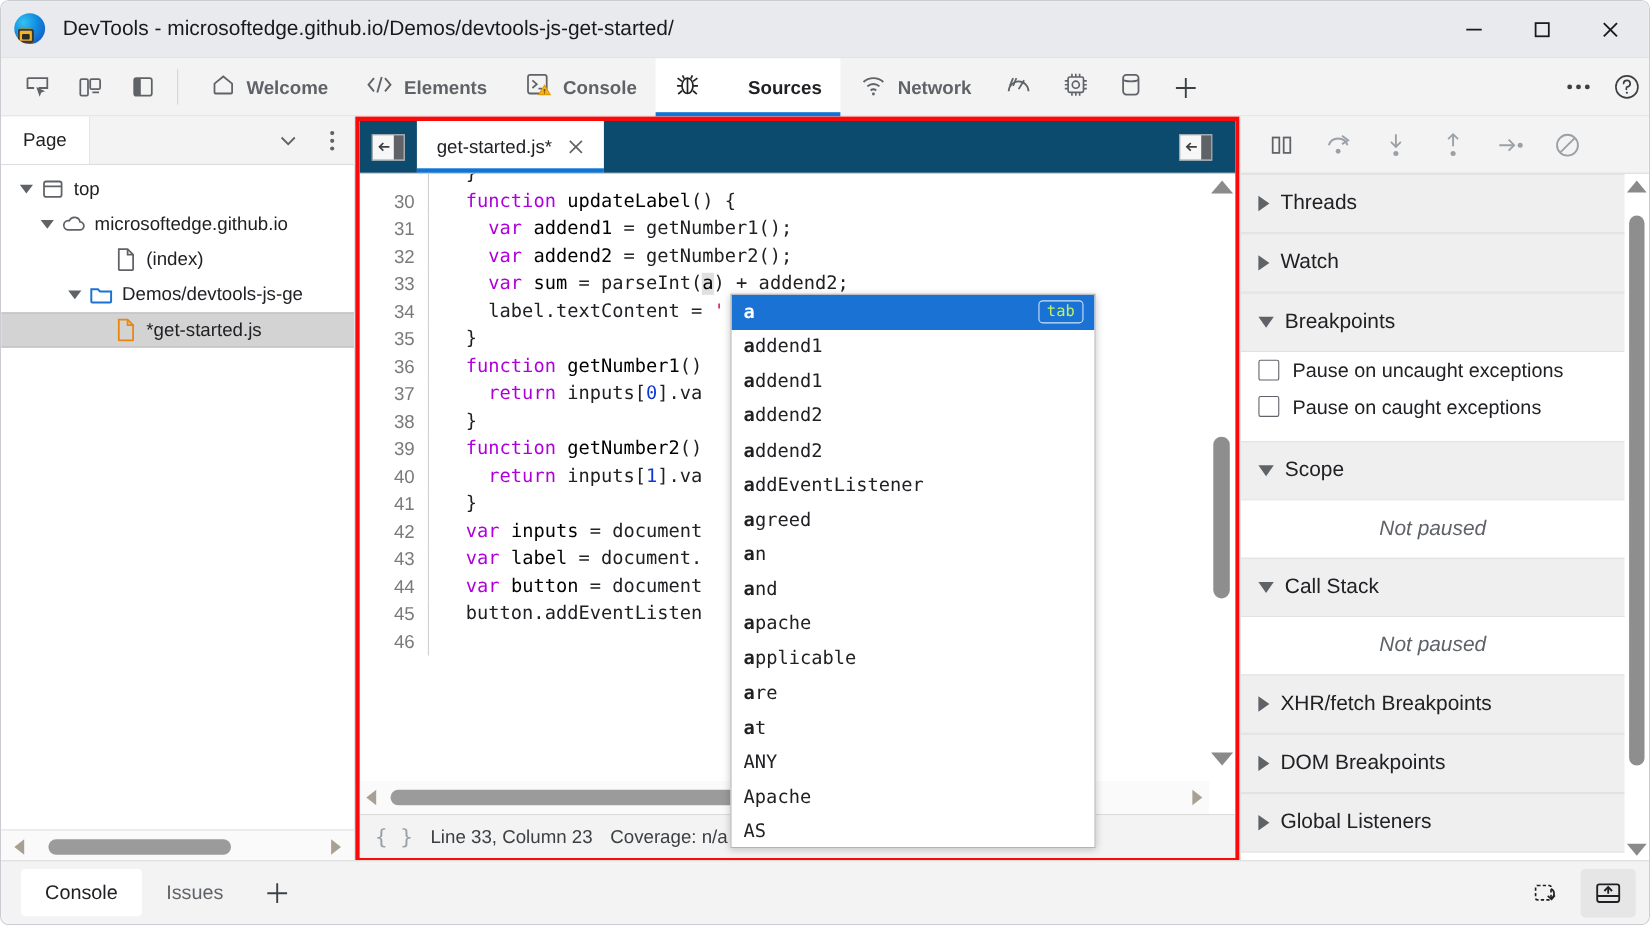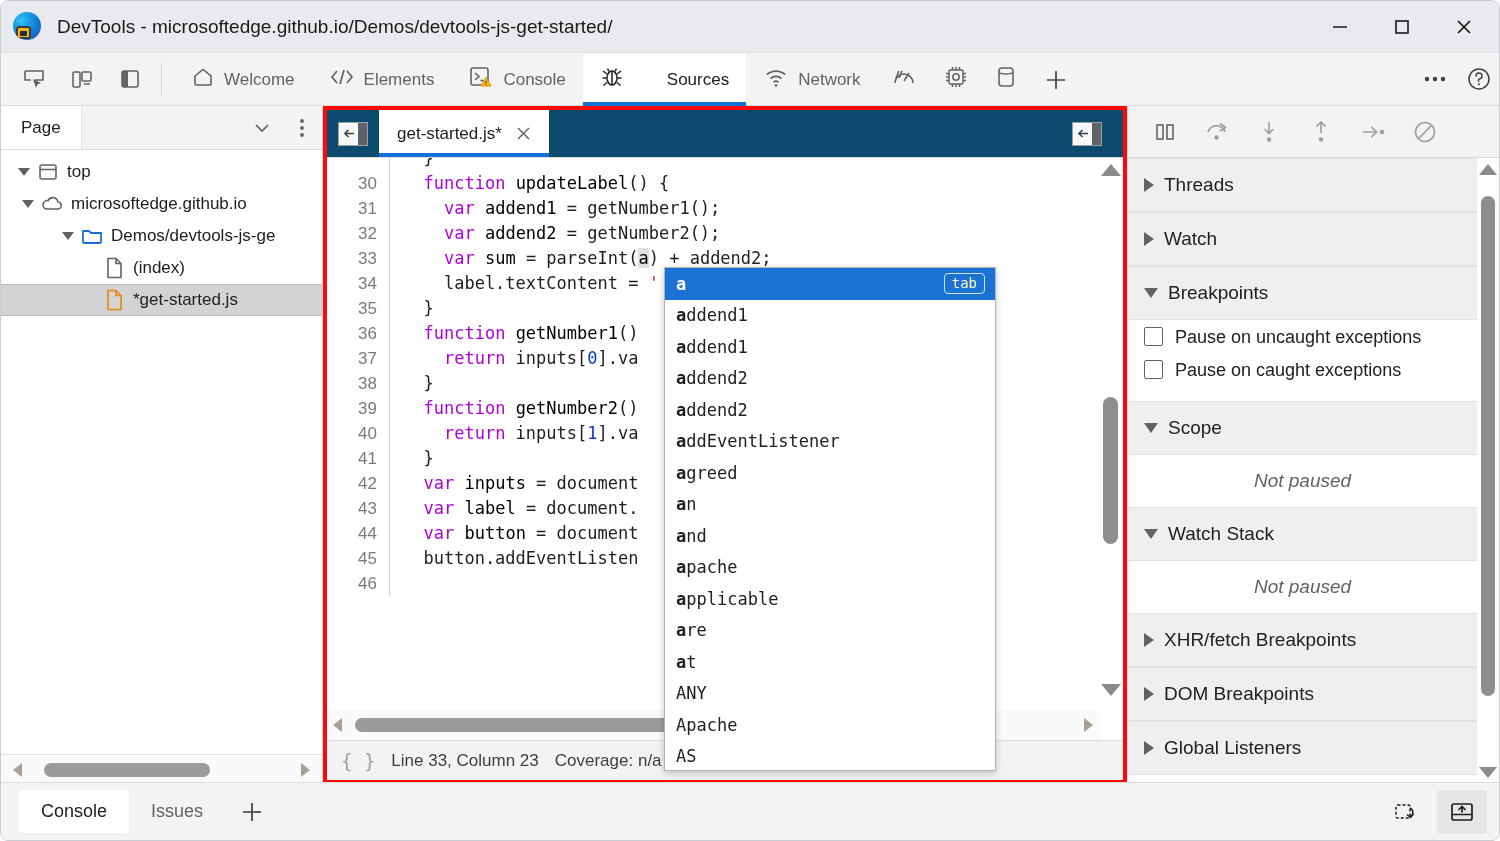--- a/index.html
+++ b/index.html
@@ -64,21 +64,21 @@
     width: 38px; height: 38px; display: flex; align-items: center; justify-content: center;
     border-radius: 4px; color: #5f6368;
   }
   .tb-sep { width: 1px; background: #d4d4d4; margin: 10px 12px 10px 12px; }
   .tabs { display: flex; align-items: stretch; }
   .tab {
     display: flex; align-items: center; gap: 9px;
     padding: 0 17px; height: 53px; position: relative;
     color: #5f6368; font-size: 17px; white-space: nowrap;
   }
-  .tab .tlabel { color: #5f6368; }
+  .tab .tlabel { color: #5f6368; font-weight: bold; }
   .tab.active { background: #ffffff; gap: 43px; }
   .tab.active .tlabel { color: #202124; }
   .tab.active::after {
     content: ""; position: absolute; left: 0; right: 0; bottom: 0; height: 4px; background: #0f74d6;
   }
   .tab-icononly { padding: 0 13px; }
   .tb-right { margin-left: auto; display: flex; align-items: center; }
   .tb-right .tb-sep { margin: 10px 8px; }
   .tb-rbtn {
     width: 44px; height: 44px; display: flex; align-items: center; justify-content: center;
@@ -198,21 +198,21 @@
     font-family: "DejaVu Sans Mono", monospace;
   }
   .ac-item {
     height: 31.5px; display: flex; align-items: center; padding: 0 10px 0 11px;
     font-size: 17px; color: #202124;
   }
   .ac-item.sel { background: #1a73d4; color: #ffffff; }
   .ac-pref { font-weight: bold; }
   .ac-tab-badge {
     margin-left: auto; border: 1px solid #cfe2f7; border-radius: 4px;
-    padding: 1px 7px 2px; font-size: 14px; color: #fef9c3; background: #1a73d4;
+    padding: 1px 7px 2px; font-size: 14px; color: #bef264; background: #1a73d4;
   }
 
   
   .debugger {
     position: absolute; left: 1126px; top: 105px; right: 0; height: 678px;
     background: #ffffff; display: flex; flex-direction: column; overflow: hidden;
     border-left: 1px solid #dcdcdc;
   }
   .dbg-toolbar {
     height: 52px; background: #f3f3f3; border-bottom: 1px solid #dcdcdc;
@@ -464,52 +464,52 @@
           </span>
         <span class="tree-icon">
           <svg width="22" height="20" viewBox="0 0 22 20" fill="none" stroke="#5f6368" stroke-width="1.6">
               <rect x="3" y="3" width="16" height="14" rx="2"></rect>
               <line x1="3" y1="7.5" x2="19" y2="7.5"></line>
             </svg>
         </span>
         <span class="tree-label">top</span>
       </div>
 
-      <div class="tree-row" style="padding-left:16px">
+      <div class="tree-row" style="padding-left:31px">
         <span class="tw">
             <span class="caret-d"></span>
           </span>
         <span class="tree-icon">
           <svg width="24" height="18" viewBox="0 0 24 18" fill="none" stroke="#5f6368" stroke-width="1.6">
               <path d="M6.5 14h11a3.6 3.6 0 0 0 .3-7.2A5.2 5.2 0 0 0 8 5.6 3.8 3.8 0 0 0 6.5 14z"></path>
             </svg>
         </span>
         <span class="tree-label">microsoftedge.github.io</span>
+      </div>
+
+      <div class="tree-row" style="padding-left:100px">
+        <span class="tree-icon">
+          <svg width="22" height="24" viewBox="0 0 22 24" fill="none" stroke="#5f6368" stroke-width="1.6">
+              <path d="M5 2.5h8l5 5V21a.5.5 0 0 1-.5.5h-12A.5.5 0 0 1 5 21z"></path>
+              <polyline points="13,2.5 13,7.5 18,7.5"></polyline>
+            </svg>
+        </span>
+        <span class="tree-label">(index)</span>
       </div>
 
       <div class="tree-row" style="padding-left:56px">
         <span class="tw">
             <span class="caret-d"></span>
           </span>
         <span class="tree-icon">
           <svg width="24" height="20" viewBox="0 0 24 20" fill="none" stroke="#1a73d4" stroke-width="1.8">
               <path d="M3 16V5h6l2 2h10v9a1 1 0 0 1-1 1H4a1 1 0 0 1-1-1z"></path>
             </svg>
         </span>
         <span class="tree-label">Demos/devtools-js-ge</span>
-      </div>
-
-      <div class="tree-row" style="padding-left:100px">
-        <span class="tree-icon">
-          <svg width="22" height="24" viewBox="0 0 22 24" fill="none" stroke="#5f6368" stroke-width="1.6">
-              <path d="M5 2.5h8l5 5V21a.5.5 0 0 1-.5.5h-12A.5.5 0 0 1 5 21z"></path>
-              <polyline points="13,2.5 13,7.5 18,7.5"></polyline>
-            </svg>
-        </span>
-        <span class="tree-label">(index)</span>
       </div>
 
       <div class="tree-row selected" style="padding-left:100px">
         <span class="tree-icon">
           <svg width="22" height="24" viewBox="0 0 22 24" fill="none" stroke="#e8870a" stroke-width="1.6">
               <path d="M5 2.5h8l5 5V21a.5.5 0 0 1-.5.5h-12A.5.5 0 0 1 5 21z"></path>
               <polyline points="13,2.5 13,7.5 18,7.5"></polyline>
             </svg>
         </span>
         <span class="tree-label">*get-started.js</span>
@@ -720,21 +720,21 @@
               <span>Pause on caught exceptions</span>
             </div>
           </div>
           <div class="sect-header">
             <span class="tri-d"></span>
             <span>Scope</span>
           </div>
           <div class="notpaused">Not paused</div>
           <div class="sect-header">
             <span class="tri-d"></span>
-            <span>Watch Stack</span>
+            <span>Call Stack</span>
           </div>
           <div class="notpaused">Not paused</div>
           <div class="sect-header">
             <span class="tri-r"></span>
             <span>XHR/fetch Breakpoints</span>
           </div>
           <div class="sect-header">
             <span class="tri-r"></span>
             <span>DOM Breakpoints</span>
           </div>

